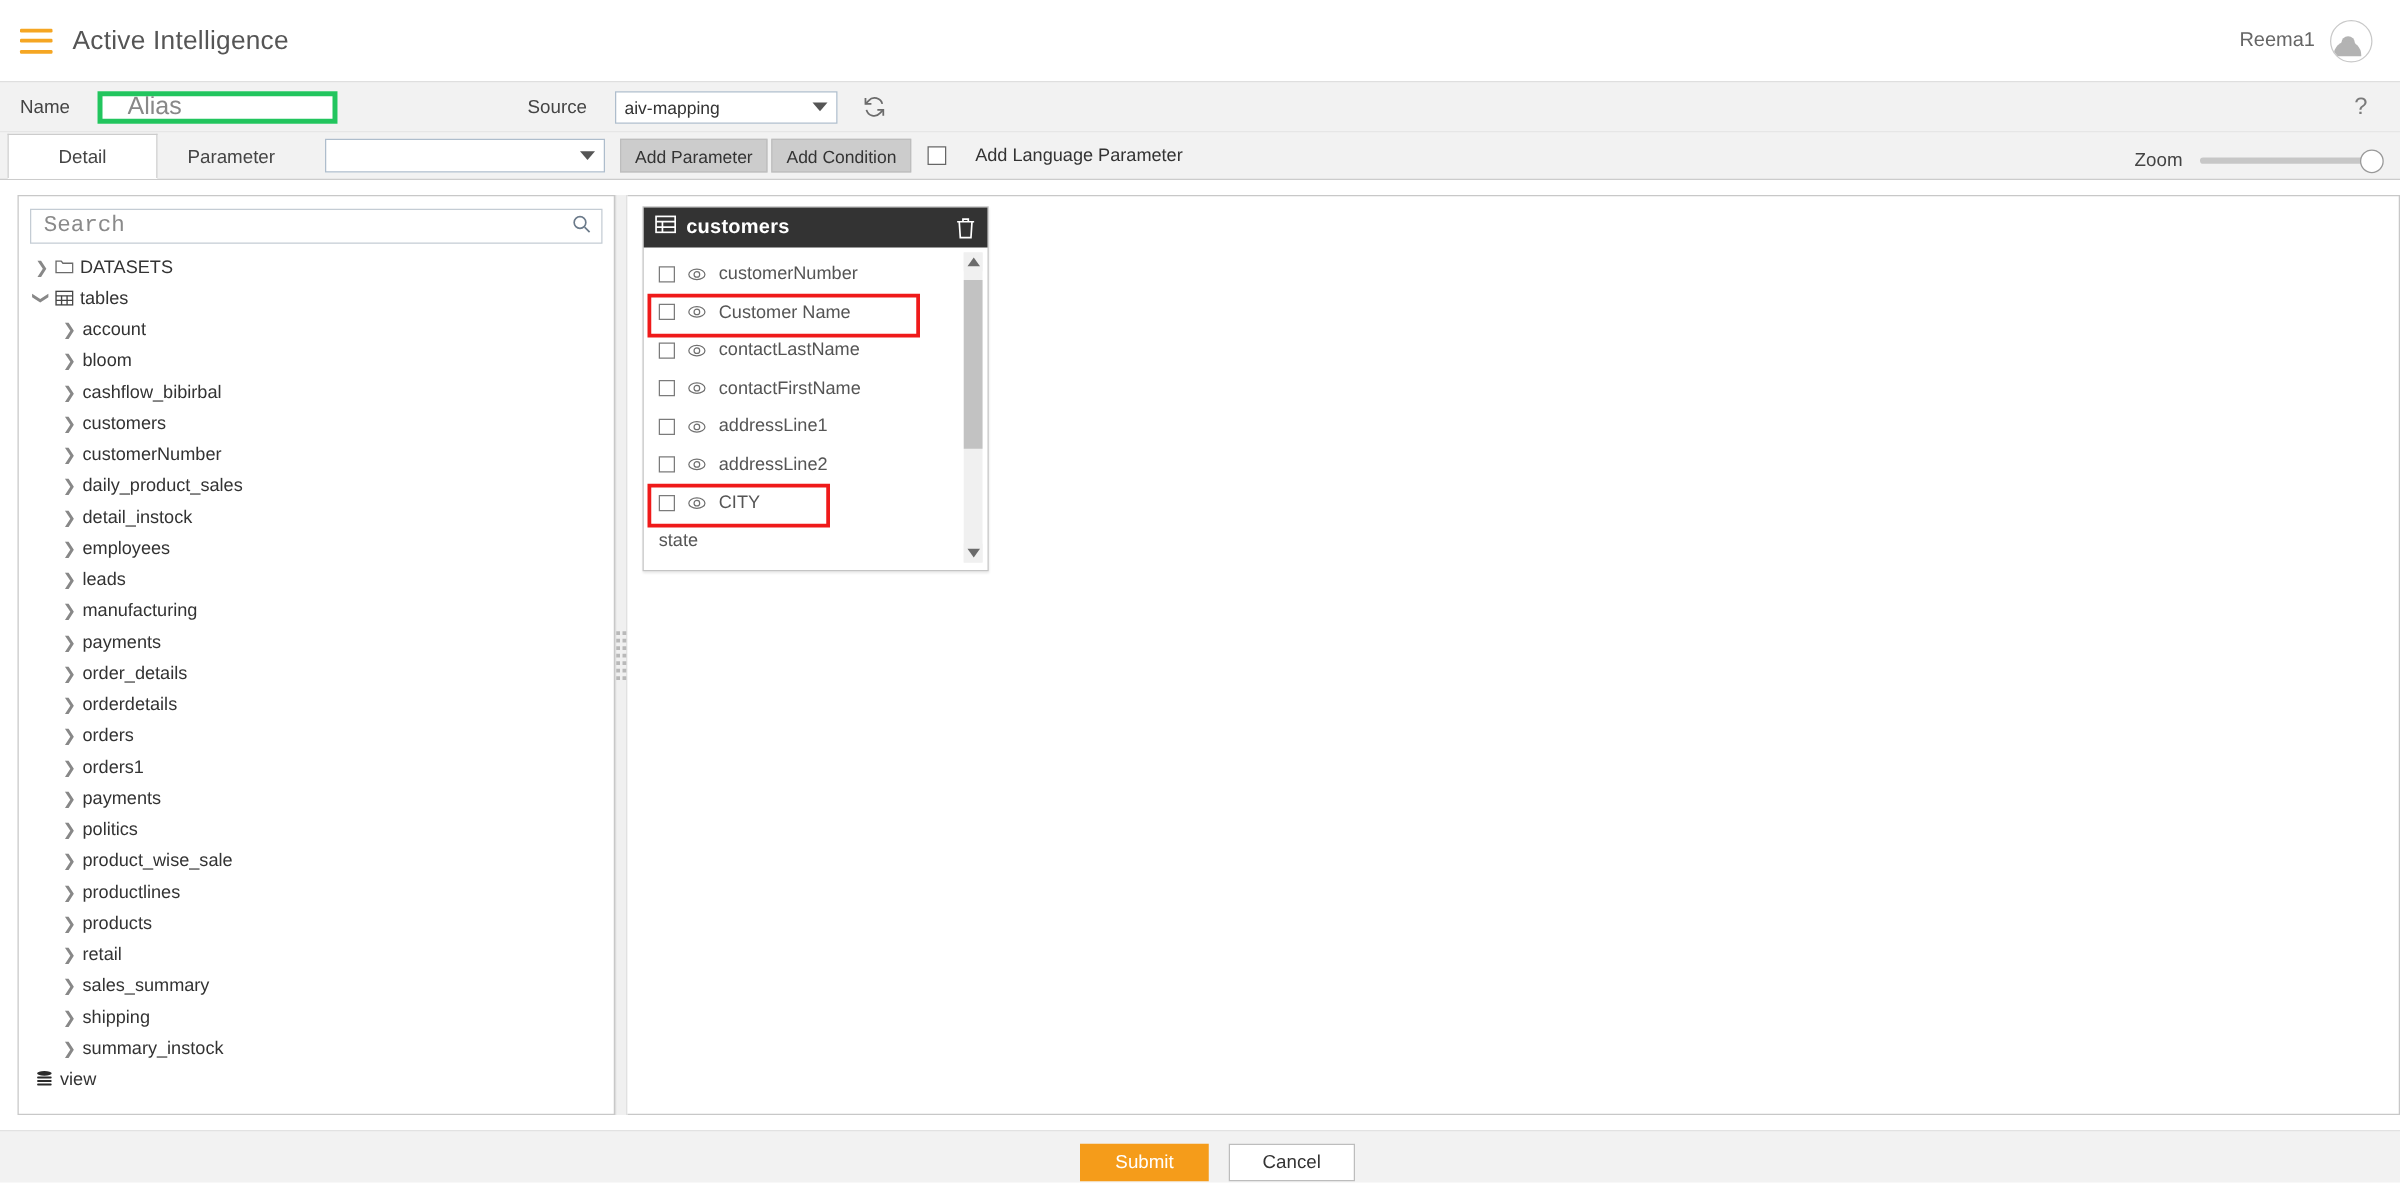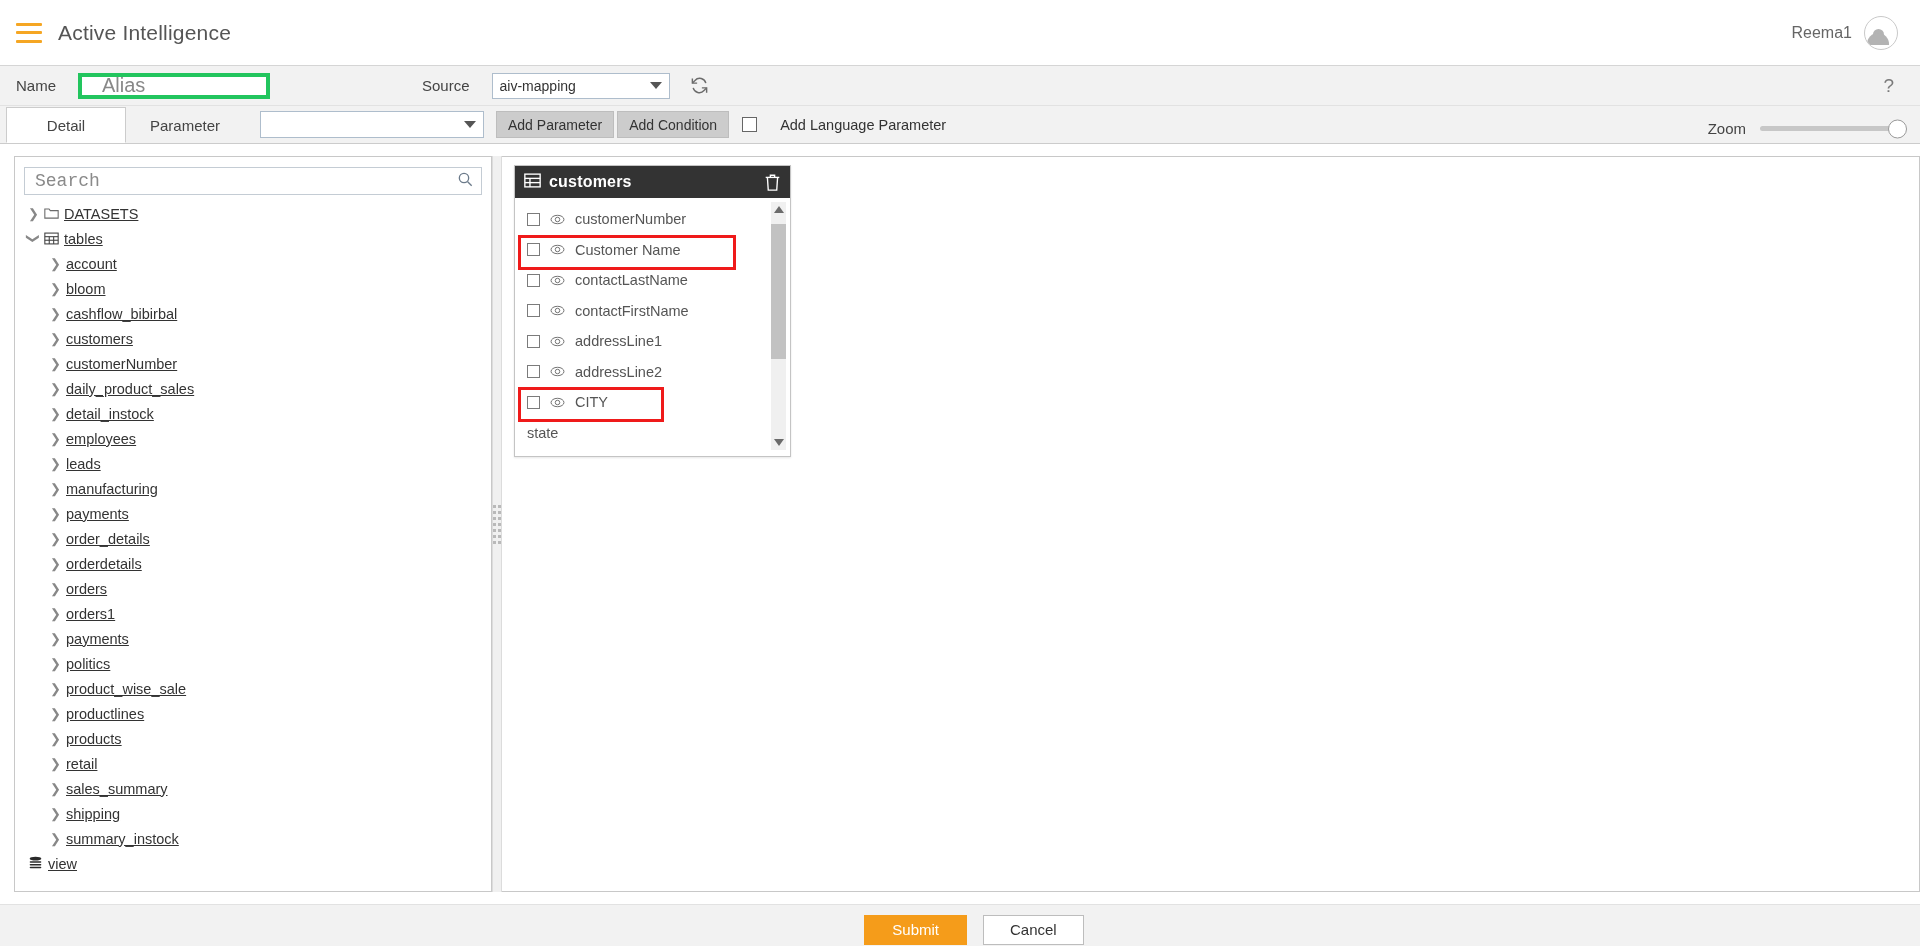--- a/index.html
+++ b/index.html
@@ -189,21 +189,21 @@
     display: flex; align-items: center;
     height: 25px; cursor: pointer; gap: 5px;
   }
   .tnode.lvl0 { padding-left: 4px; }
   .tnode.lvl1 { padding-left: 26px; }
   .chev {
     color: #888; font-size: 13px; width: 11px;
     display: inline-block; line-height: 1;
   }
   .chev.open { transform: rotate(90deg); }
-  .tnode .lbl { color: #333; text-decoration: underline; }
+  .tnode .lbl { color: #333; }
 
   
   .splitter {
     width: 10px; height: 736px;
     background: #f0f0f0;
     border-left: 1px solid #dcdcdc; border-right: 1px solid #dcdcdc;
     display: flex; align-items: center; justify-content: center;
     cursor: col-resize;
   }
   .splitter .dots {

